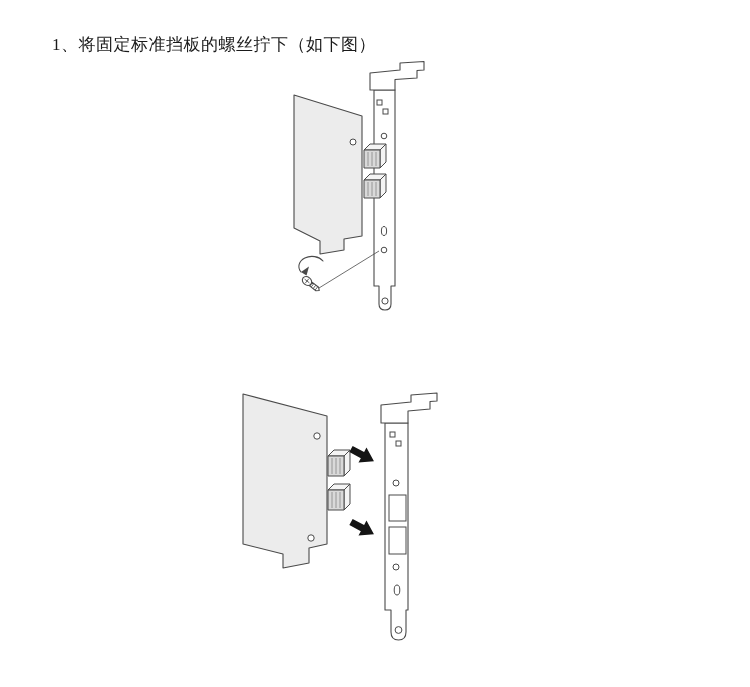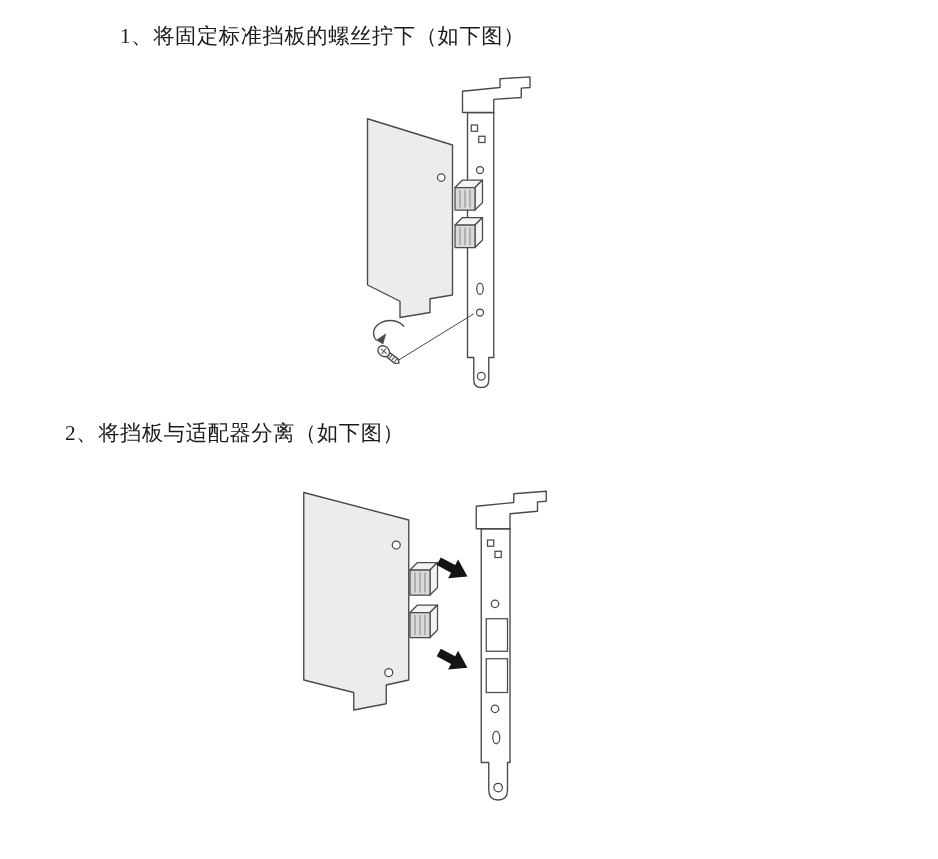--- a/index.html
+++ b/index.html
@@ -13,21 +13,21 @@
   body{
     width:750px;height:687px;
     font-family:"Liberation Serif","DejaVu Serif",serif;
   }
   .page{position:relative;width:750px;height:687px;background:#ffffff;overflow:hidden;}
   .step-text{
     position:absolute;margin:0;
     font-size:17px;line-height:1.3;color:var(--text);
     letter-spacing:0.5px;white-space:nowrap;
   }
-  #step1-text{left:52px;top:18px;margin-left:44px;}
+  #step1-text{left:52px;top:34px;}
   #step2-text{left:52px;top:336px;}
   .figure{position:absolute;}
   #fig1{left:278px;top:60px;}
   #fig2{left:225px;top:386px;}
 
   svg .ln{fill:none;stroke:var(--line);stroke-width:1.1;stroke-linejoin:round;stroke-linecap:round;}
   svg .thin{fill:none;stroke:var(--line);stroke-width:0.8;}
   svg .panel{fill:var(--panel);stroke:var(--line);stroke-width:1.1;stroke-linejoin:round;}
   svg .card{fill:var(--card);stroke:var(--line);stroke-width:1.1;stroke-linejoin:round;}
   svg .hole{fill:var(--panel);stroke:var(--line);stroke-width:1;}
@@ -89,21 +89,20 @@
           <line class="thin" x1="9.5" y1="-2" x2="9.5" y2="2"></line>
           <line class="thin" x1="12" y1="-2" x2="12" y2="2"></line>
           <ellipse class="panel" cx="0" cy="0" rx="5" ry="4"></ellipse>
           <line class="thin" x1="-3" y1="0" x2="3" y2="0"></line>
           <line class="thin" x1="0" y1="-2.8" x2="0" y2="2.8"></line>
         </g>
       </g>
     </svg>
   </div>
 
-  <p class="step-text" id="step2-text">2、将挡板与适配器分离（如下图）</p>
 
   <div class="figure" id="fig2">
     <svg width="220" height="268" viewBox="0 0 220 268">
 
       <g>
         <path class="panel" d="M160,37 L160,224 L166,224 L166,246 Q166,254 173.5,254 Q181,254 181,246 L181,224 L183,224 L183,37 Z"></path>
         <path class="panel" d="M160,37 L156,37 L156,19 L186,16 L186,9 L212,7 L212,15 L205,15.5 L205,23 L183,25 L183,37 Z"></path>
         <rect class="hole" x="165" y="46" width="5" height="5"></rect>
         <rect class="hole" x="171" y="55" width="5" height="5"></rect>
         <circle class="hole" cx="171" cy="97" r="3"></circle>

